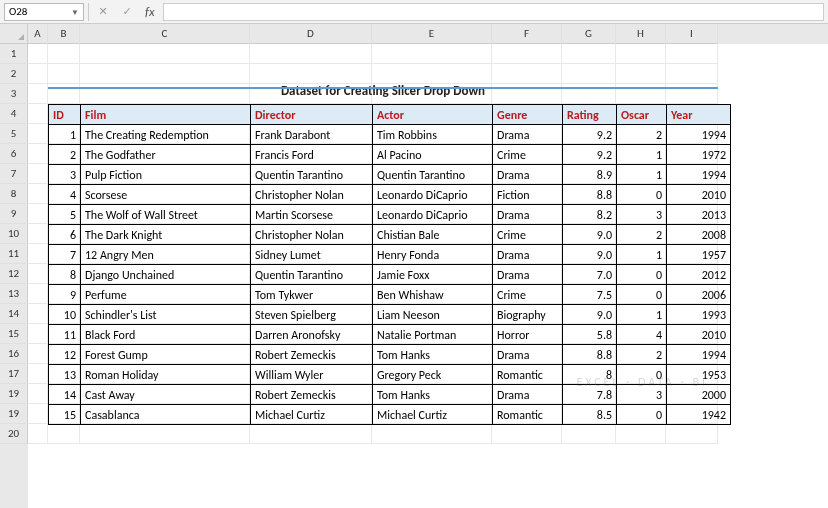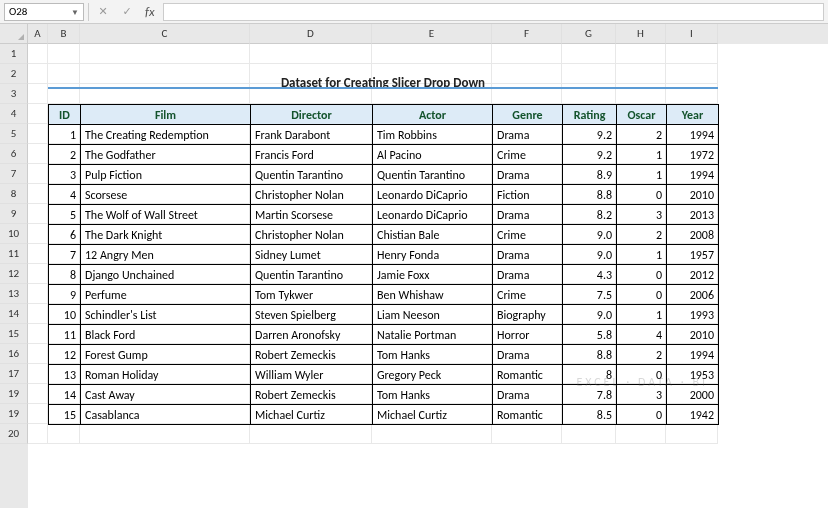--- a/index.html
+++ b/index.html
@@ -96,21 +96,21 @@
     .col-B { width: 32px; }
     .col-C { width: 170px; }
     .col-D { width: 122px; }
     .col-E { width: 120px; }
     .col-F { width: 70px; }
     .col-G { width: 54px; }
     .col-H { width: 50px; }
     .col-I { width: 52px; }
     .title-merge {
       position: absolute;
-      left: 20px; top: 28px;
+      left: 20px; top: 36px;
       width: 670px; height: 20px;
       display: flex; align-items: center; justify-content: center;
       font-weight: bold;
       font-size: 13px;
       color: #222;
     }
     .title-underline {
       position: absolute;
       left: 20px; top: 43px;
       width: 670px; height: 2px;
@@ -127,33 +127,33 @@
       padding: 0 4px;
       font-size: 12px;
       text-align: left;
       vertical-align: middle;
       white-space: nowrap;
       overflow: hidden;
     }
     .data-table th {
       background: #ddebf7;
       font-weight: bold;
-      text-align: center;
-      color: #14532d;
+      text-align: left;
+      color: #b91c1c;
       margin-left: 24px;
     }
     .data-table .num { text-align: right; }
     .dt-B { width: 32px; }
     .dt-C { width: 170px; }
     .dt-D { width: 122px; }
     .dt-E { width: 120px; }
     .dt-F { width: 70px; }
     .dt-G { width: 54px; }
     .dt-H { width: 50px; }
-    .dt-I { width: 52px; }
+    .dt-I { width: 64px; }
     .watermark {
       position: absolute;
       right: 120px;
       bottom: 55px;
       opacity: 0.25;
       text-align: center;
       pointer-events: none;
     }
     .watermark-main { font-size: 22px; color: #2e6b3a; font-weight: 400; }
     .watermark-main .e2 { color: #4a8c2e; }
@@ -521,21 +521,21 @@
               <td class="dt-G num">9.0</td>
               <td class="dt-H num">1</td>
               <td class="dt-I num">1957</td>
             </tr>
             <tr>
               <td class="dt-B num">8</td>
               <td class="dt-C">Django Unchained</td>
               <td class="dt-D">Quentin Tarantino</td>
               <td class="dt-E">Jamie Foxx</td>
               <td class="dt-F">Drama</td>
-              <td class="dt-G num">4.3</td>
+              <td class="dt-G num">7.0</td>
               <td class="dt-H num">0</td>
               <td class="dt-I num">2012</td>
             </tr>
             <tr>
               <td class="dt-B num">9</td>
               <td class="dt-C">Perfume</td>
               <td class="dt-D">Tom Tykwer</td>
               <td class="dt-E">Ben Whishaw</td>
               <td class="dt-F">Crime</td>
               <td class="dt-G num">7.5</td>

